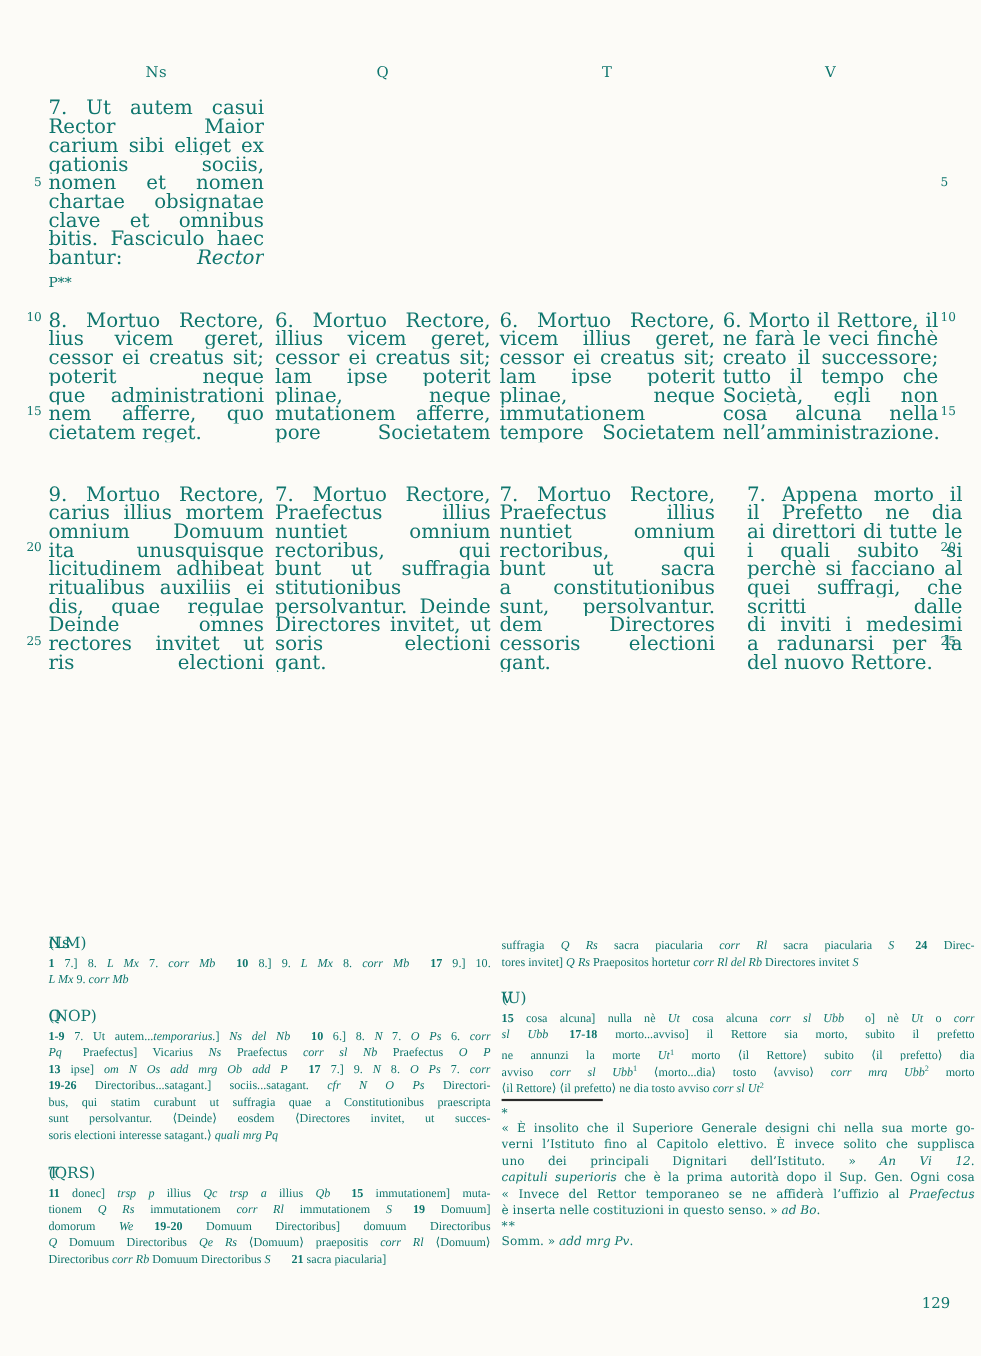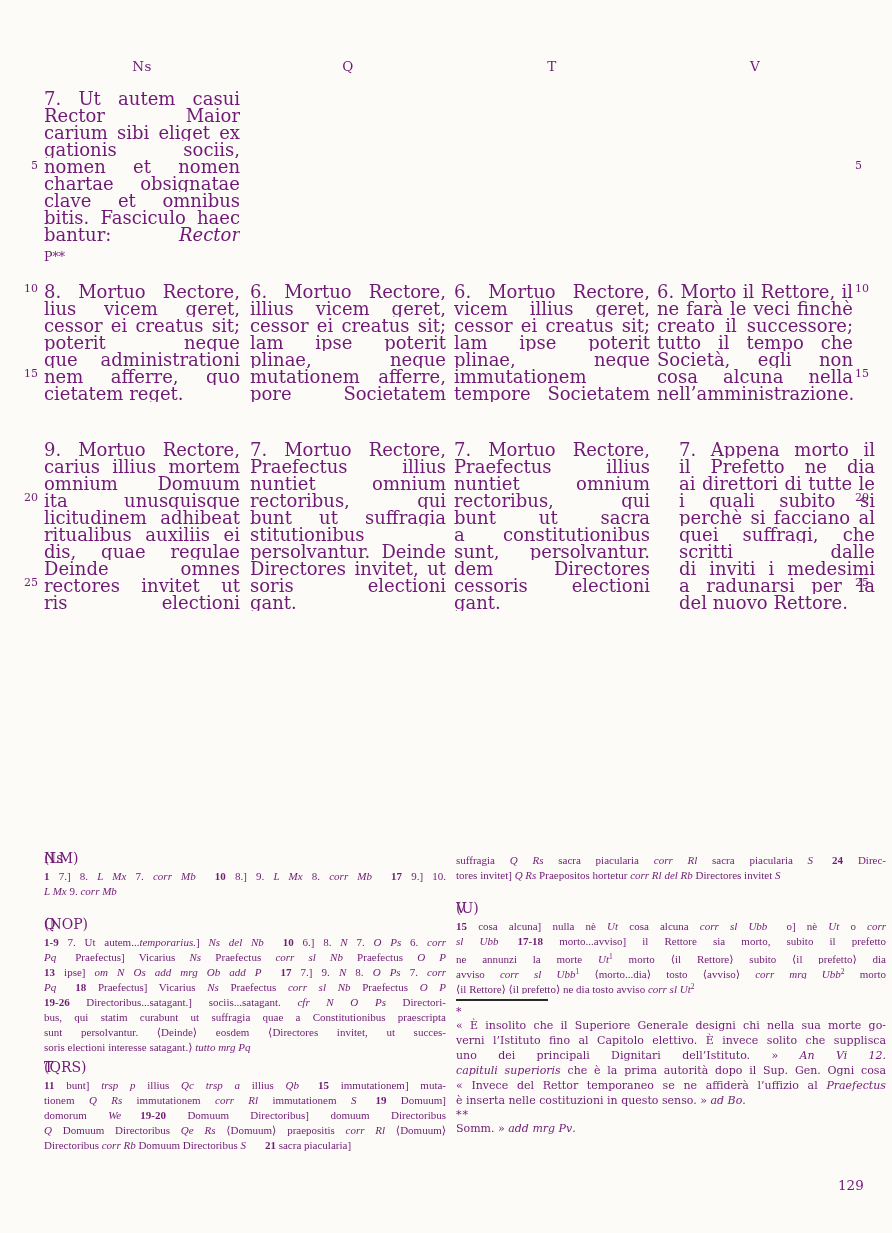--- a/index.html
+++ b/index.html
@@ -1,18 +1,18 @@
 <!DOCTYPE html>
 <html><head>
 <meta charset="utf-8">
 <style>
   html,body{margin:0;padding:0;background:#6b6b6b;}
   .page{
     position:relative;width:892px;height:1233px;margin:0 auto;
-    background:#fcfbf7;color:#701a75;
+    background:#fcfbf7;color:#0f766e;
     font-family:"DejaVu Serif", serif;
     overflow:hidden;
   }
   
   .hdr{position:absolute;font-size:13.5px;line-height:16px;text-align:center;letter-spacing:.3px;}
   
   .col{position:absolute;width:196px;font-size:18px;line-height:17px;}
   .col .tl{height:17px;}
   
   .tl{text-align:justify;text-align-last:justify;white-space:pre-wrap;overflow:hidden;}
@@ -170,33 +170,32 @@
     </div>
 
   <div class="app-h" style="left:44px;top:917px;width:402px">
     <span class="lab">(NOP)</span>
     <span>Q</span>
   </div>
   <div class="app" style="left:44px;top:935px;width:402px">
       <div class="tl"><span class="b">1-9</span><span> 7. Ut autem...</span><span class="i">temporarius.</span><span>] </span><span class="i">Ns del Nb</span><span class="g"></span><span class="b">10</span><span> 6.] 8. </span><span class="i">N</span><span> 7. </span><span class="i">O Ps</span><span> 6. </span><span class="i">corr</span></div>
       <div class="tl"><span class="i">Pq</span><span class="g"></span><span>Praefectus] Vicarius </span><span class="i">Ns</span><span> Praefectus </span><span class="i">corr sl Nb</span><span> Praefectus </span><span class="i">O P</span></div>
       <div class="tl"><span class="b">13</span><span> ipse] </span><span class="i">om N Os add mrg Ob add P</span><span class="g"></span><span class="b">17</span><span> 7.] 9. </span><span class="i">N</span><span> 8. </span><span class="i">O Ps</span><span> 7. </span><span class="i">corr</span></div>
-      <div class="tl"><span class="i">Pq</span><span class="g"></span><span class="b">18</span><span> Praefectus] Vicarius </span><span class="i">Ns</span><span> Praefectus </span><span class="i">corr sl Nb</span><span> Praefectus </span><span class="i">O P</span></div>
       <div class="tl"><span class="b">19-26</span><span> Directoribus...satagant.] sociis...satagant. </span><span class="i">cfr N O Ps</span><span> Directori-</span></div>
       <div class="tl"><span>bus, qui statim curabunt ut suffragia quae a Constitutionibus praescripta</span></div>
       <div class="tl"><span>sunt persolvantur. ⟨Deinde⟩ eosdem ⟨Directores invitet, ut succes-</span></div>
-      <div class="tl"><span>soris electioni interesse satagant.⟩ </span><span class="i">tutto mrg Pq</span></div>
+      <div class="tl"><span>soris electioni interesse satagant.⟩ </span><span class="i">quali mrg Pq</span></div>
     </div>
 
   <div class="app-h" style="left:44px;top:1060px;width:402px">
     <span class="lab">(QRS)</span>
     <span>T</span>
   </div>
   <div class="app" style="left:44px;top:1078px;width:402px">
-      <div class="tl"><span class="b">11</span><span> bunt] </span><span class="i">trsp p</span><span> illius </span><span class="i">Qc</span><span> </span><span class="i">trsp a</span><span> illius </span><span class="i">Qb</span><span class="g"></span><span class="b">15</span><span> immutationem] muta-</span></div>
+      <div class="tl"><span class="b">11</span><span> donec] </span><span class="i">trsp p</span><span> illius </span><span class="i">Qc</span><span> </span><span class="i">trsp a</span><span> illius </span><span class="i">Qb</span><span class="g"></span><span class="b">15</span><span> immutationem] muta-</span></div>
       <div class="tl"><span>tionem </span><span class="i">Q Rs</span><span> immutationem </span><span class="i">corr Rl</span><span> immutationem </span><span class="i">S</span><span class="g"></span><span class="b">19</span><span> Domuum]</span></div>
       <div class="tl"><span>domorum </span><span class="i">We</span><span class="g"></span><span class="b">19-20</span><span> Domuum Directoribus] domuum Directoribus</span></div>
       <div class="tl"><span class="i">Q</span><span> Domuum Directoribus </span><span class="i">Qe Rs</span><span> ⟨Domuum⟩ praepositis </span><span class="i">corr Rl</span><span> ⟨Domuum⟩</span></div>
       <div class="tl"><span>Directoribus </span><span class="i">corr Rb</span><span> Domuum Directoribus </span><span class="i">S</span><span class="g"></span><span class="b">21</span><span> sacra piacularia]</span></div>
     </div>
 
   <div class="app" style="left:456px;top:853px;width:430px">
       <div class="tl"><span>suffragia </span><span class="i">Q Rs</span><span> sacra piacularia </span><span class="i">corr Rl</span><span> sacra piacularia </span><span class="i">S</span><span class="g"></span><span class="b">24</span><span> Direc-</span></div>
       <div class="tl"><span>tores invitet] </span><span class="i">Q Rs</span><span> Praepositos hortetur </span><span class="i">corr Rl del Rb</span><span> Directores invitet </span><span class="i">S</span></div>
     </div>

